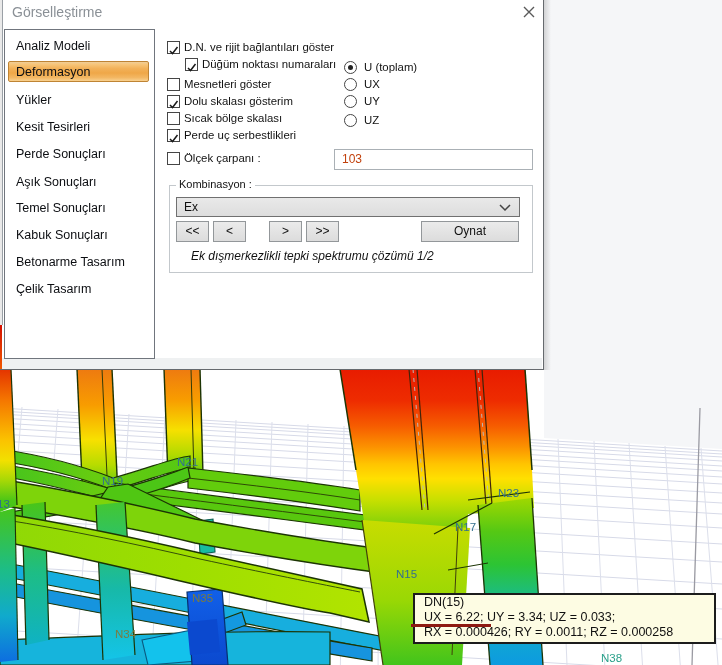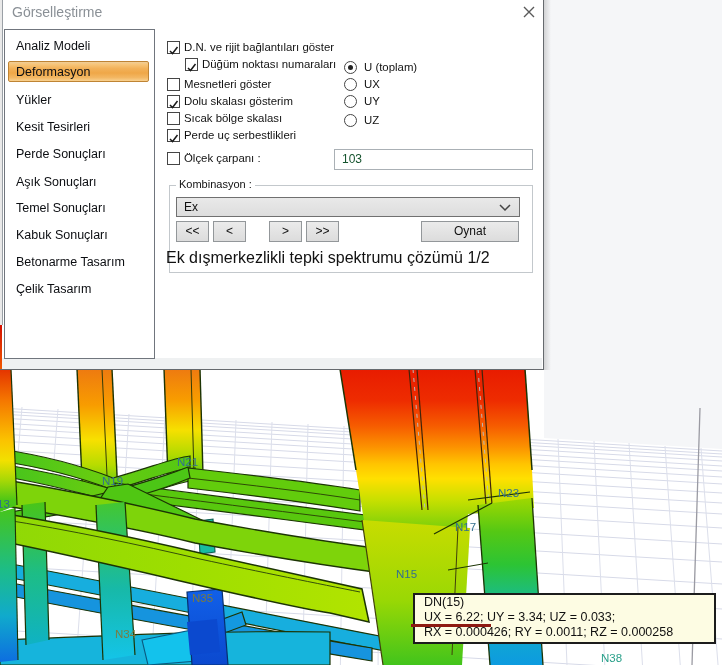--- a/index.html
+++ b/index.html
@@ -23,26 +23,26 @@
     background:linear-gradient(180deg,#eecd9a 0%,#f7c77d 10%,#f2b158 35%,#efa748 58%,#f3b763 82%,#f8d190 100%);}
   
   .cb{position:absolute;width:11px;height:11px;border:1px solid #454545;background:#fff;}
   .cblab{position:absolute;font-size:11.4px;color:#111;white-space:nowrap;}
   .rad{position:absolute;width:11px;height:11px;border:1px solid #454545;border-radius:50%;background:#fff;}
   .raddot{position:absolute;left:3px;top:3px;width:5px;height:5px;border-radius:50%;background:#222;}
   
   .group{position:absolute;border:1px solid #c3c8cc;}
   .gtitle{position:absolute;top:-8px;background:#fff;font-size:11px;color:#111;padding:0 3px;white-space:nowrap;}
   #scalefield{position:absolute;left:334px;top:149px;width:190px;height:19px;border:1px solid #aab0b5;
-    font-size:12px;color:#14532d;line-height:19px;padding-left:7px;background:#fff;}
+    font-size:12px;color:#c2410c;line-height:19px;padding-left:7px;background:#fff;}
   #combo{position:absolute;left:176px;top:197px;width:335px;height:18px;border:1px solid #707070;
     background:linear-gradient(180deg,#e9e9e9,#dddddd);font-size:12px;color:#111;line-height:18px;padding-left:7px;}
   .btn{position:absolute;height:19px;border:1px solid #93979a;background:linear-gradient(180deg,#ebebeb,#dcdcdc);
     font-size:12px;color:#111;text-align:center;line-height:19px;top:221px;}
-  #ektext{position:absolute;left:166px;top:249px;font-size:16px;color:#111;}
+  #ektext{position:absolute;left:191px;top:249px;font-size:12px;color:#111;font-style:italic;}
   
   #tooltip{position:absolute;left:413px;top:593px;width:290px;height:47px;background:#fdfce3;
     border:2px solid #1c1c1c;font-size:12.5px;color:#111;line-height:15px;padding:0 0 0 9px;}
   #redline{position:absolute;left:411px;top:624px;width:80px;height:3px;background:#8e1a12;}
 </style>
 </head>
 <body>
 <div id="canvas">
   <svg id="scene" class="abs" style="left:0;top:0" width="722" height="665" viewBox="0 0 722 665">
 <defs>

